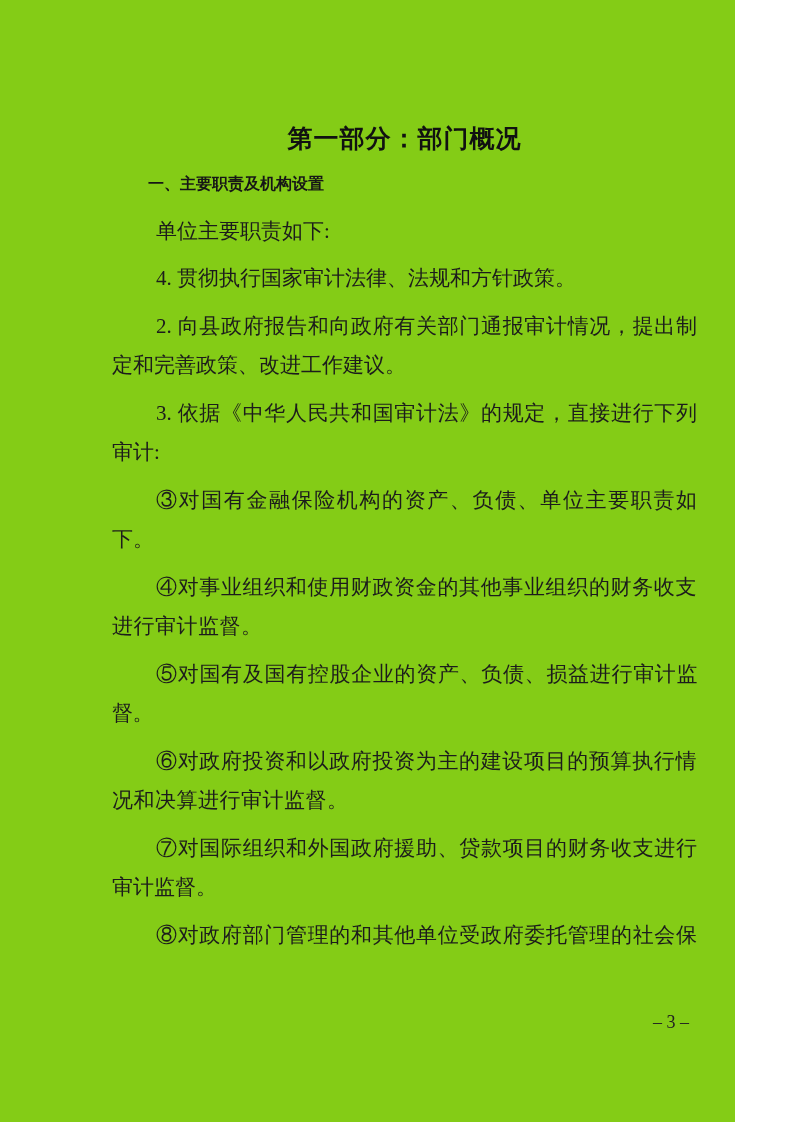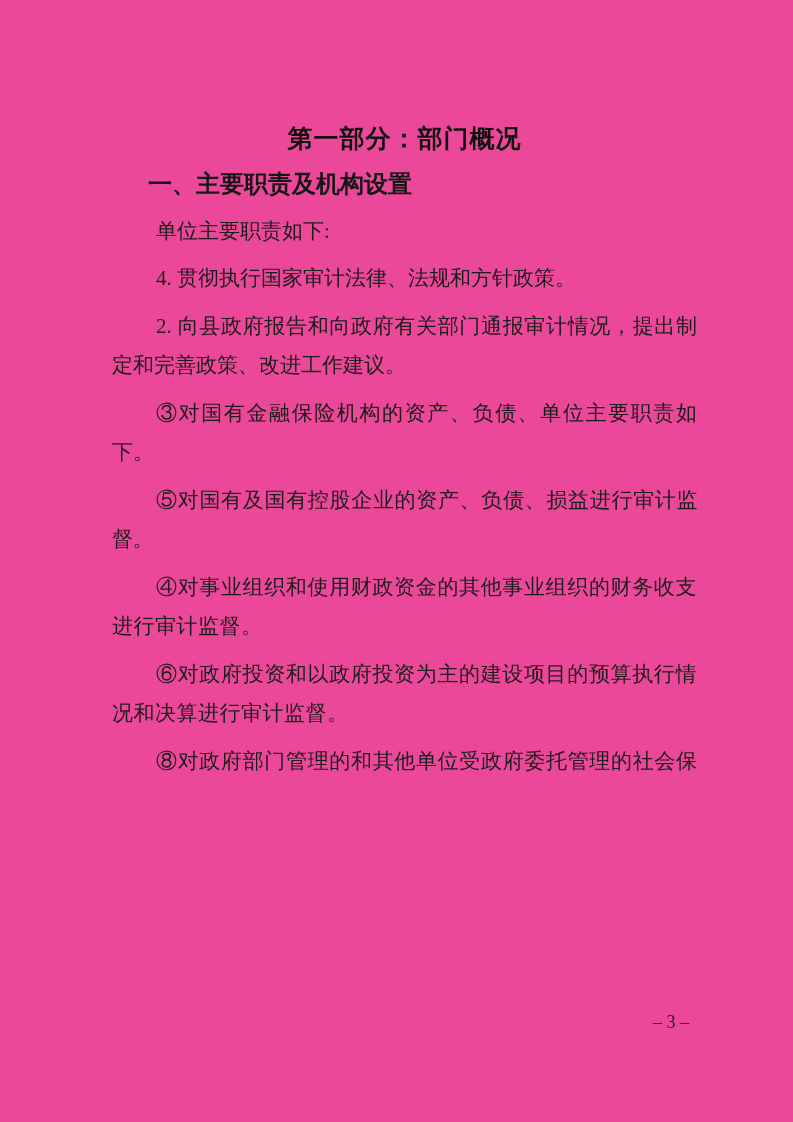--- a/index.html
+++ b/index.html
@@ -2,23 +2,23 @@
 <html><head>
 <meta charset="utf-8">
 <style>
   html, body {
     margin: 0;
     padding: 0;
     background: #ffffff;
   }
   .page {
     position: relative;
-    width: 793px;
+    width: 735px;
     height: 1122px;
-    background: #ec4899;
+    background: #84cc16;
     overflow: hidden;
     font-family: "Liberation Serif", serif;
     color: #1c1c1c;
   }
   .content {
     position: absolute;
     top: 118px;
     left: 104px;
     width: 601px;
   }
@@ -27,21 +27,21 @@
     font-size: 25px;
     font-weight: bold;
     line-height: 42px;
     text-align: center;
     letter-spacing: 1px;
     color: #111111;
     font-family: "Liberation Serif", serif;
   }
   .section-heading {
     margin: 0;
-    font-size: 24px;
+    font-size: 16px;
     font-weight: bold;
     line-height: 39.5px;
     text-indent: 44px;
     color: #161616;
     font-family: "Liberation Sans", sans-serif;
   }
   .content p.body-para {
     margin: 8px;
     font-size: 21px;
     line-height: 39.5px;
@@ -69,20 +69,22 @@
 </head>
 <body>
 
 <div class="page">
   <div class="content">
     <h1 class="doc-title">第一部分：部门概况</h1>
     <h2 class="section-heading">一、主要职责及机构设置</h2>
     <p class="body-para">单位主要职责如下:</p>
     <p class="body-para">4. 贯彻执行国家审计法律、法规和方针政策。</p>
     <p class="body-para">2. 向县政府报告和向政府有关部门通报审计情况，提出制定和完善政策、改进工作建议。</p>
+    <p class="body-para">3. 依据《中华人民共和国审计法》的规定，直接进行下列审计:</p>
     <p class="body-para">③对国有金融保险机构的资产、负债、单位主要职责如下。</p>
+    <p class="body-para sp">④对事业组织和使用财政资金的其他事业组织的财务收支进行审计监督。</p>
     <p class="body-para tight">⑤对国有及国有控股企业的资产、负债、损益进行审计监督。</p>
-    <p class="body-para sp">④对事业组织和使用财政资金的其他事业组织的财务收支进行审计监督。</p>
     <p class="body-para sp">⑥对政府投资和以政府投资为主的建设项目的预算执行情况和决算进行审计监督。</p>
+    <p class="body-para">⑦对国际组织和外国政府援助、贷款项目的财务收支进行审计监督。</p>
     <p class="body-para cut">⑧对政府部门管理的和其他单位受政府委托管理的社会保</p>
   </div>
   <div class="page-number">– 3 –</div>
 </div>
 
 </body></html>

